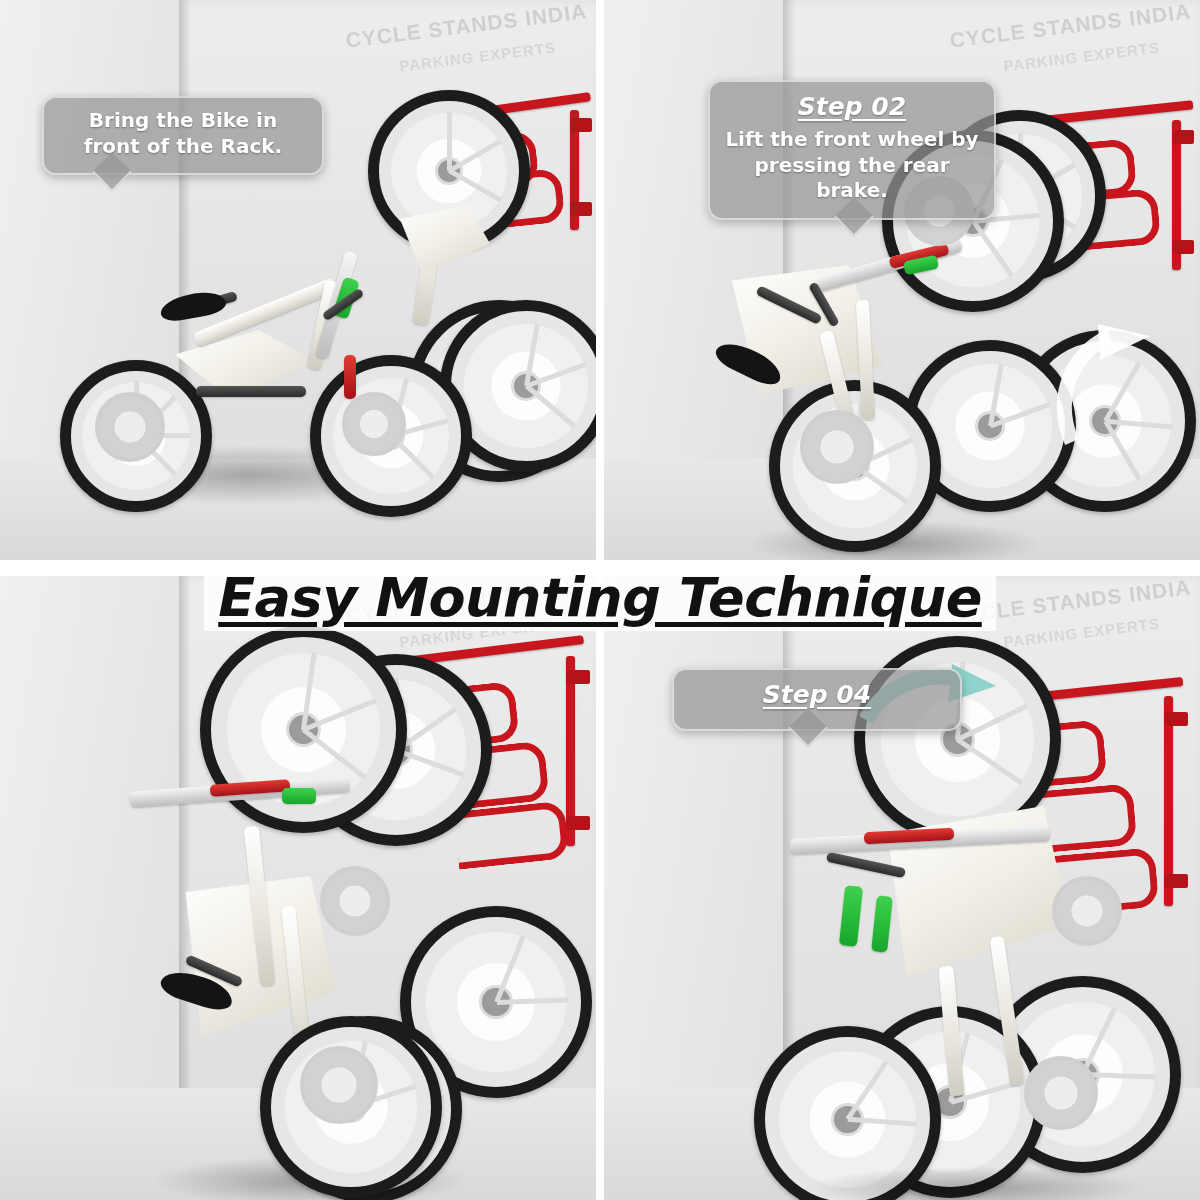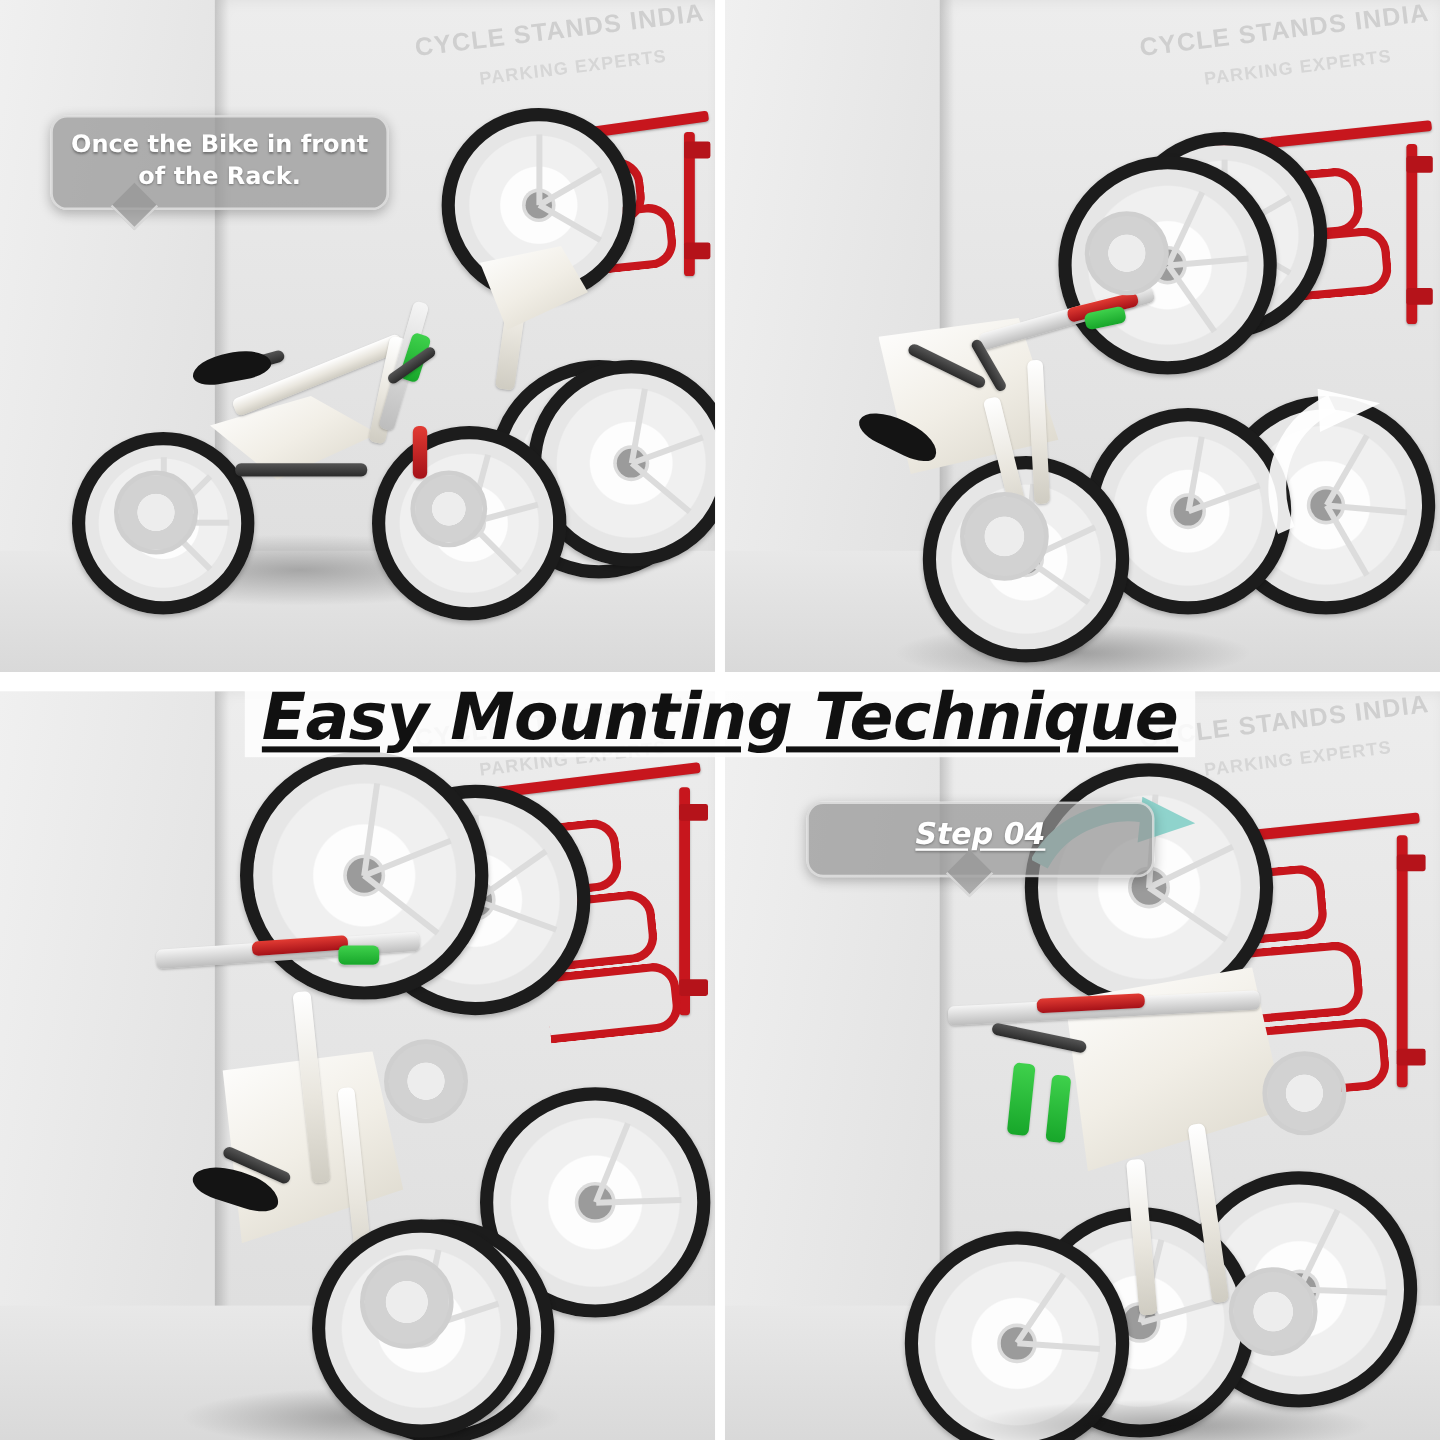--- a/index.html
+++ b/index.html
@@ -338,21 +338,21 @@
       <div class="tube red" style="left:344px; top:355px; width:12px; height:44px;"></div>
       <div class="tube green" style="left:338px; top:278px; width:16px; height:40px; transform:rotate(18deg);"></div>
       <div class="tube dark" style="left:170px; top:300px; width:68px; height:10px; transform:rotate(-16deg);"></div>
       <div class="saddle" style="left:160px; top:294px; width:66px; height:24px; transform:rotate(-10deg);"></div>
       <div class="rotor" style="left:95px; top:392px; width:62px; height:62px;"></div>
       <div class="rotor" style="left:342px; top:392px; width:56px; height:56px;"></div>
       <div class="tube dark" style="left:320px; top:300px; width:46px; height:9px; transform:rotate(-35deg);"></div>
     </div>
 
     <div class="callout" style="left:42px; top:96px; width:282px;">
-      <div class="step-body">Once the Bike in front of the Rack.</div>
+      <div class="step-body">Bring the Bike in front of the Rack.</div>
       <div class="tail" style="left:54px; bottom:-13px;"></div>
     </div>
   </div>
 
   <div class="panel panel-tr">
     <div class="scene">
       <div class="wall-left"></div>
       <div class="wall-back">
         <div class="watermark wm-1">CYCLE STANDS INDIA</div>
         <div class="watermark wm-2">PARKING EXPERTS</div>
@@ -415,20 +415,25 @@
       <div class="rotor" style="left:196px; top:410px; width:66px; height:66px;"></div>
       <div class="rotor" style="left:300px; top:176px; width:62px; height:62px;"></div>
       <div class="tube dark" style="left:196px; top:300px; width:48px; height:9px; transform:rotate(60deg);"></div>
     </div>
 
     <svg class="arrow-curve" style="left:450px; top:320px;" viewBox="0 0 120 130">
       <path d="M18 122 C 2 86, 10 38, 56 16" stroke="#ffffff" stroke-width="15" fill="none" opacity="0.9"></path>
       <polygon points="44,4 96,16 46,40" fill="#ffffff" opacity="0.95"></polygon>
     </svg>
 
+    <div class="callout" style="left:104px; top:80px; width:288px;">
+      <div class="step-title">Step 02</div>
+      <div class="step-body">Lift the front wheel by pressing the rear brake.</div>
+      <div class="tail" style="left:130px; bottom:-13px;"></div>
+    </div>
   </div>
 
   <div class="panel panel-bl">
     <div class="scene">
       <div class="wall-left"></div>
       <div class="wall-back">
         <div class="watermark wm-1">CYCLE STANDS INDIA</div>
         <div class="watermark wm-2">PARKING EXPERTS</div>
       </div>
       <div class="wall-shadow"></div>

